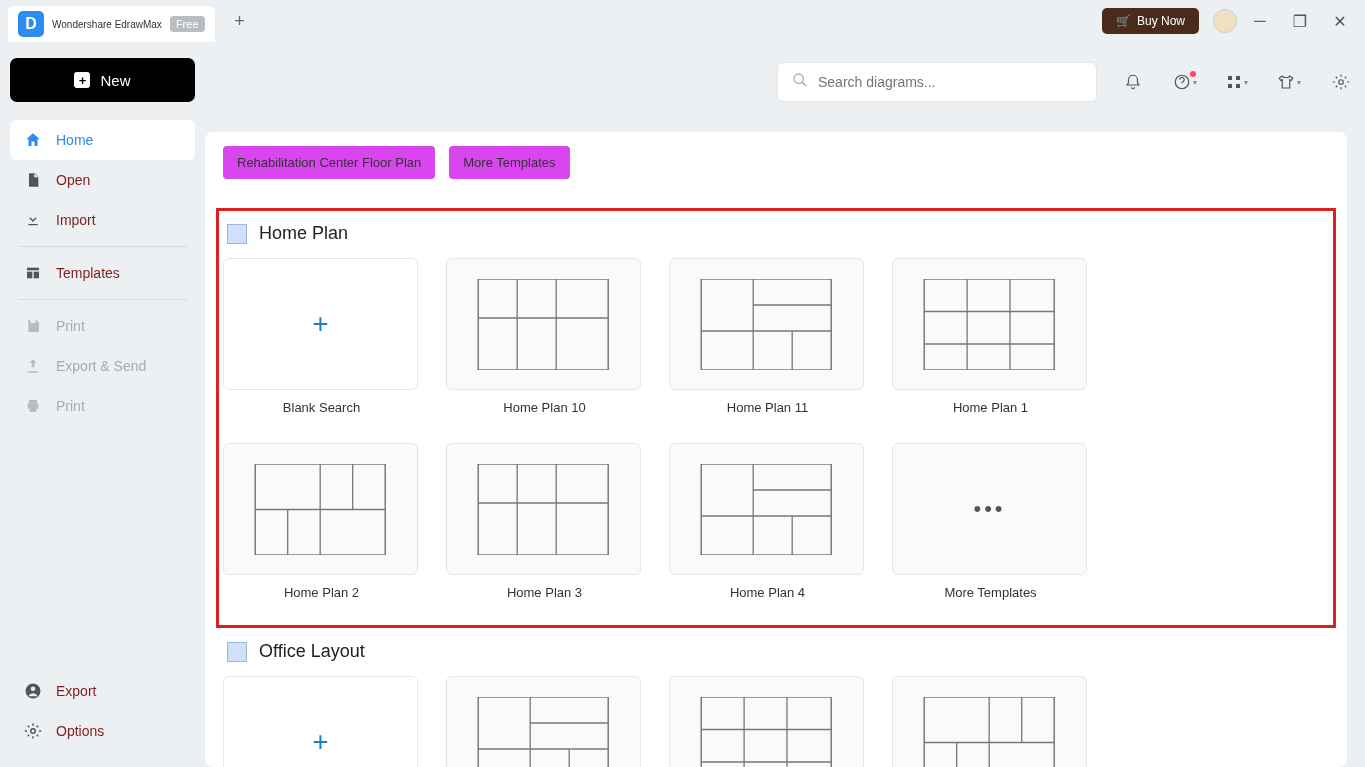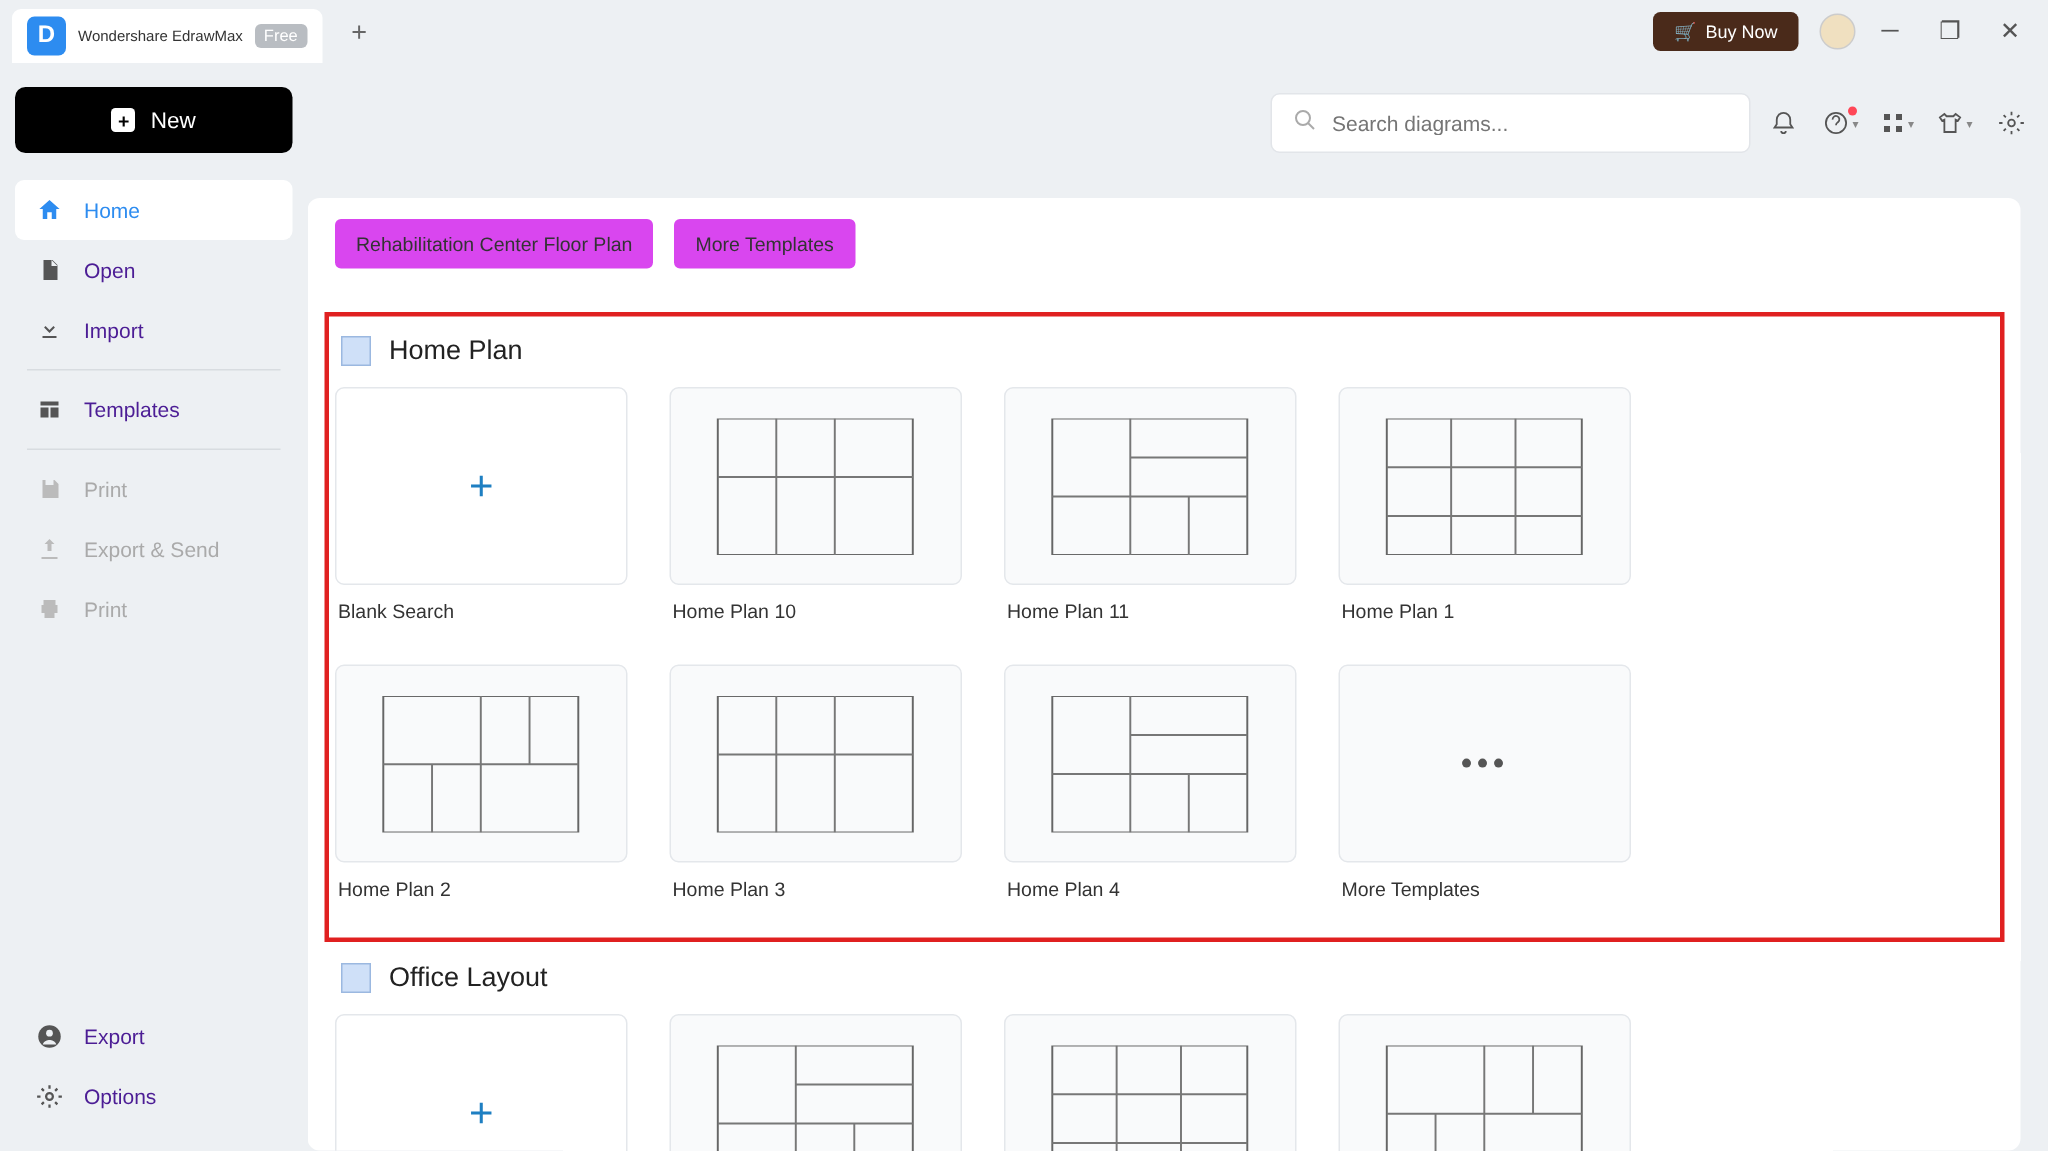--- a/index.html
+++ b/index.html
@@ -15,45 +15,45 @@
 .titlebar-spacer { flex: 1; }
 .buy-now { background: #4a2a1a; color: #fff; border: none; padding: 6px 14px; border-radius: 5px; font-size: 12px; display: flex; align-items: center; gap: 6px; cursor: pointer; }
 .avatar { width: 24px; height: 24px; border-radius: 50%; background: #f0e0c0; border: 1px solid #ccc; margin-left: 14px; cursor: pointer; }
 .win-btn { width: 34px; height: 30px; display: flex; align-items: center; justify-content: center; color: #555; cursor: pointer; margin-left: 6px; }
 
 
 .main { flex: 1; display: flex; overflow: hidden; }
 .sidebar { width: 205px; background: #edf0f3; padding: 16px 10px; display: flex; flex-direction: column; }
 .new-btn { background: #000; color: #fff; border: none; border-radius: 7px; height: 44px; display: flex; align-items: center; justify-content: center; gap: 10px; font-size: 15px; font-weight: 500; cursor: pointer; margin-bottom: 18px; }
 .new-btn .plus-sq { background: #fff; color: #000; width: 16px; height: 16px; border-radius: 3px; display: flex; align-items: center; justify-content: center; font-size: 13px; font-weight: bold; }
-.nav-item { display: flex; align-items: center; gap: 14px; padding: 11px 14px; color: #4c1d95; font-size: 14px; cursor: pointer; border-radius: 6px; }
+.nav-item { display: flex; align-items: center; gap: 14px; padding: 11px 14px; color: #7f1d1d; font-size: 14px; cursor: pointer; border-radius: 6px; }
 .nav-item.active { background: #fff; color: #2d8cf0; font-weight: 400; }
 .nav-item.disabled { color: #aaa; }
 .nav-icon { width: 18px; height: 18px; display: flex; align-items: center; justify-content: center; }
 .nav-divider { height: 1px; background: #d8dce0; margin: 6px 8px; }
 .sidebar-spacer { flex: 1; }
 
 
 .content { flex: 1; position: relative; }
-.topbar { position: absolute; top: 0; right: 8px; height: 80px; display: flex; align-items: center; gap: 6px; }
+.topbar { position: absolute; top: 0; right: 8px; height: 80px; display: flex; align-items: center; gap: 20px; }
 .search { display: flex; align-items: center; background: #fff; border: 1px solid #e2e5e9; border-radius: 6px; padding: 0 14px; width: 320px; height: 40px; gap: 10px; }
 .search input { border: none; outline: none; font-size: 14px; color: #333; flex: 1; background: transparent; }
 .top-icon { width: 32px; height: 32px; display: flex; align-items: center; justify-content: center; color: #555; cursor: pointer; position: relative; }
 .top-icon .caret { font-size: 8px; color: #888; margin-left: 2px; }
 .red-dot { position: absolute; top: 5px; right: 5px; width: 6px; height: 6px; background: #ff4757; border-radius: 50%; }
 
 .panel { position: absolute; top: 90px; left: 0; right: 18px; bottom: 0; background: #fff; border-radius: 8px; overflow-y: auto; padding: 0 18px 30px 18px; }
 .panel::-webkit-scrollbar { width: 10px; }
 .panel::-webkit-scrollbar-thumb { background: #cfd4d9; border-radius: 5px; }
 
 .chip-row { display: flex; gap: 14px; padding: 14px 0 24px 0; }
 .chip { background: #d946ef; padding: 9px 14px; font-size: 13px; color: #333; border-radius: 4px; cursor: pointer; }
 
 .section { margin-top: 6px; }
-.section.highlighted { outline: 3px solid #e02020; outline-offset: -2px; padding: 6px 6px 27px 6px; margin-left: -6px; margin-right: -6px; }
+.section.highlighted { outline: 3px solid #e02020; outline-offset: -2px; padding: 6px 6px 27px 6px; margin-left: -6px; margin-right: -6px; text-align: center; }
 .section-header { display: flex; align-items: center; gap: 12px; padding: 8px 0 14px 4px; }
 .section-icon { width: 20px; height: 20px; background: #cfe0f8; border: 1px solid #9bb8e0; }
 .section-title { font-size: 18px; color: #222; }
 .grid { display: grid; grid-template-columns: repeat(4, 195px); gap: 28px; }
 .card { cursor: pointer; }
 .thumb { height: 132px; background: #f9fafb; border: 1px solid #e4e7eb; border-radius: 6px; display: flex; align-items: center; justify-content: center; margin-bottom: 10px; }
 .thumb.blank { background: #fff; }
 .card-label { font-size: 13px; color: #333; padding-left: 2px; }
 .plus-big { font-size: 28px; color: #1e7fc2; }
 .dots-big { font-size: 22px; color: #555; letter-spacing: 3px; }

